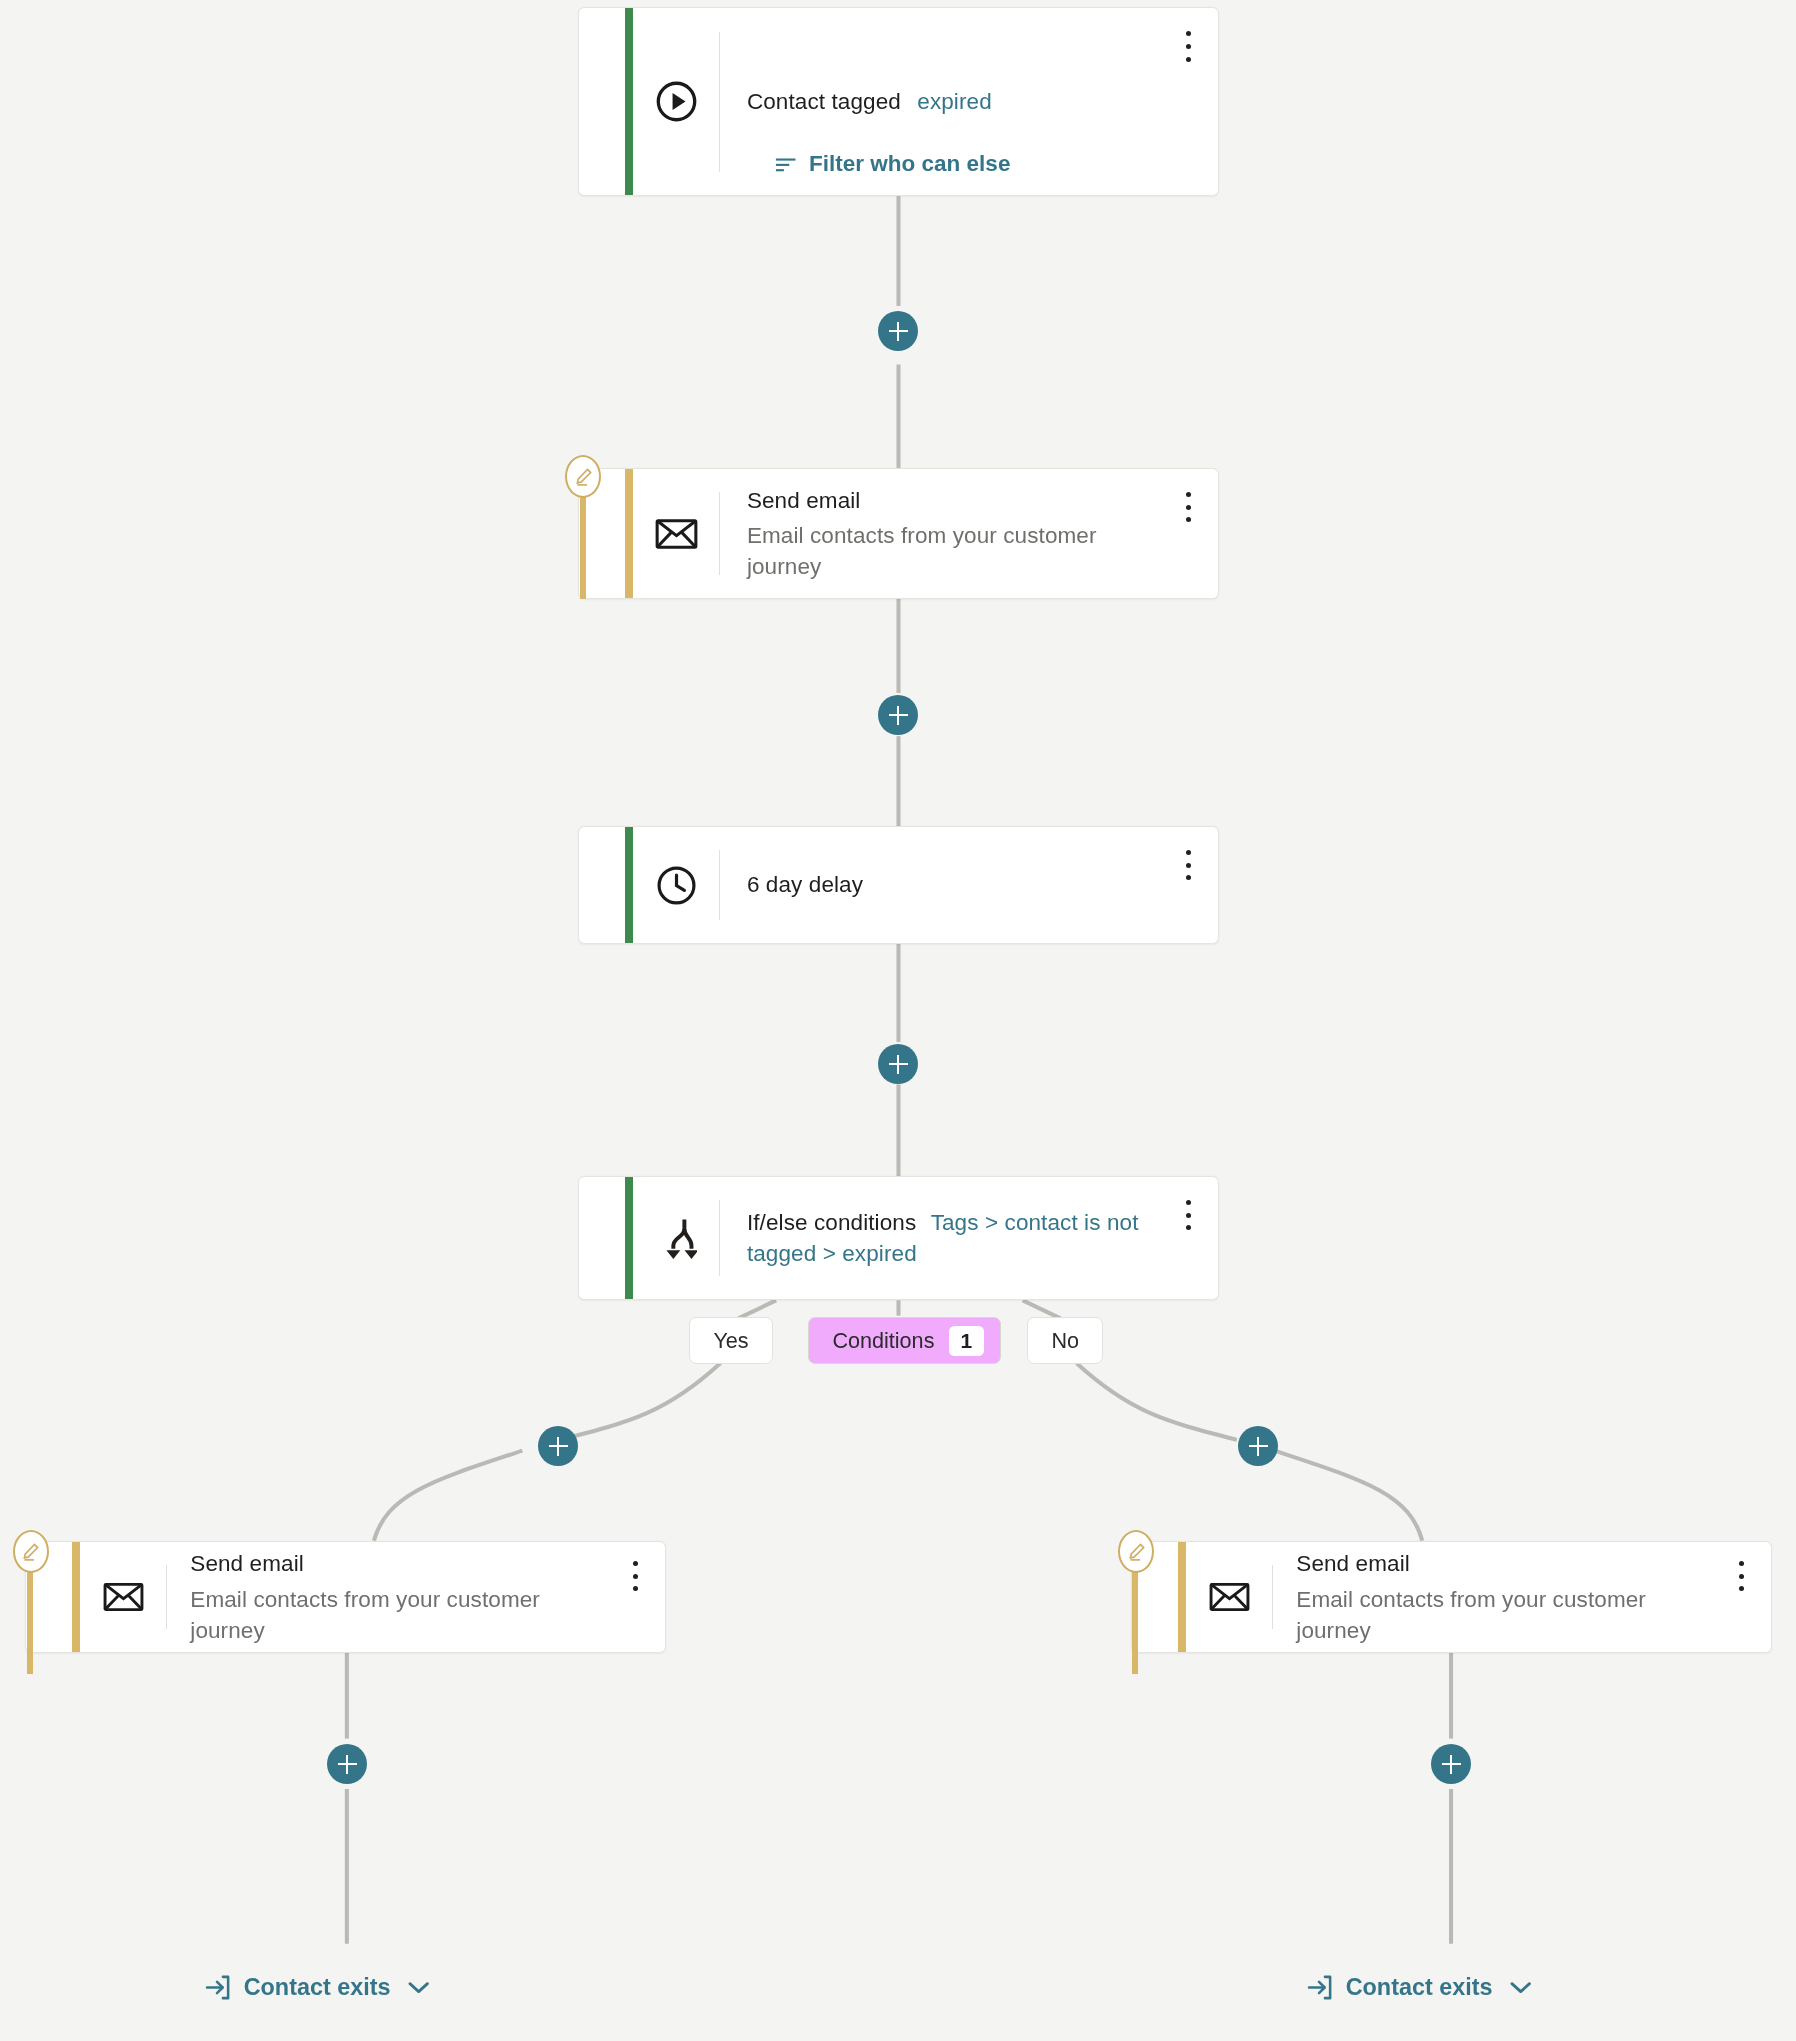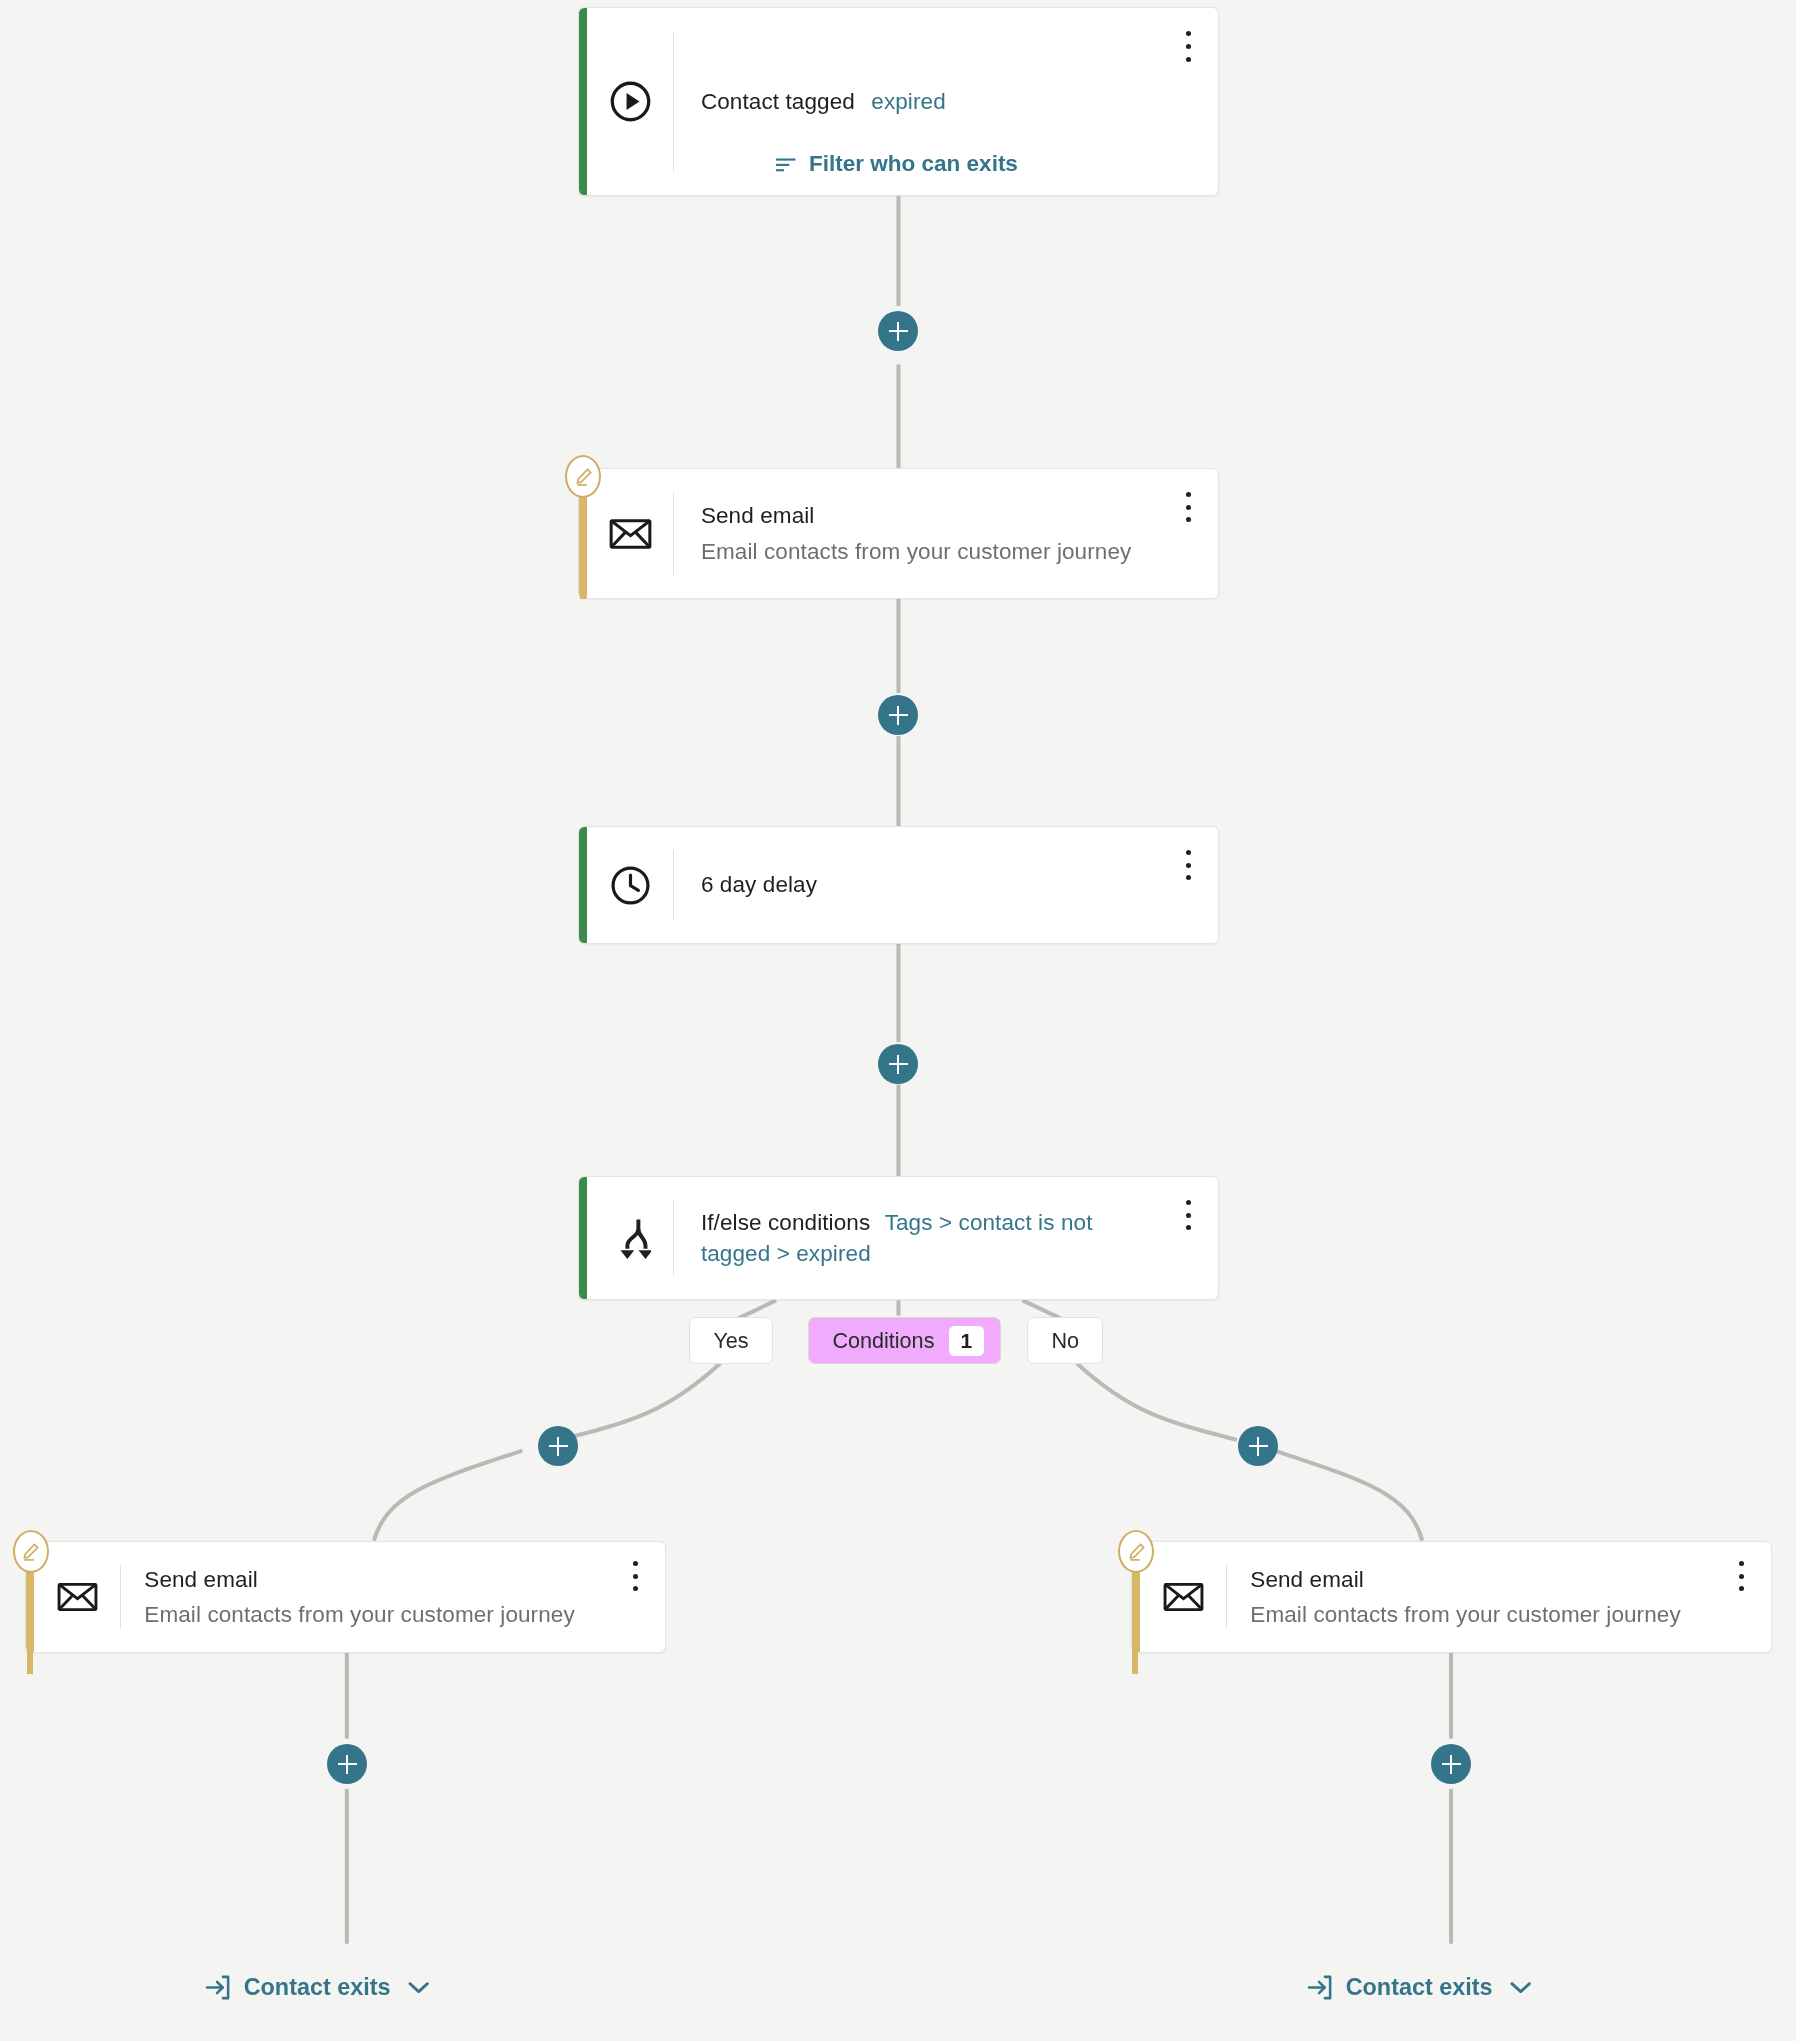--- a/index.html
+++ b/index.html
@@ -26,20 +26,21 @@
   
   .node {
     position: absolute;
     background: #ffffff;
     border: 0.9px solid #e4e4e0;
     border-radius: 6.3px;
     box-shadow: 0 0.9px 1.8px rgba(0,0,0,.05);
     display: flex;
     align-items: stretch;
     overflow: hidden;
+    padding-left: 46px;
   }
   .accent { width: 8px; flex: 0 0 8px; }
   .accent.green { background: #3e8a4d; }
   .accent.gold  { background: #d8b768; }
 
   .node-icon {
     width: 86px;
     flex: 0 0 86px;
     display: flex;
     align-items: center;
@@ -249,21 +250,21 @@
   </div>
 
   <div class="link-row filter" style="left:774px; top:151px;">
     <span style="display:flex;align-items:center;">
       <svg width="23.4" height="16" viewBox="0 0 26 18" fill="none" stroke="#35758a" stroke-width="2.4">
         <line x1="2" y1="4" x2="24" y2="4"></line>
         <line x1="2" y1="10" x2="17" y2="10"></line>
         <line x1="2" y1="16" x2="11" y2="16"></line>
       </svg>
     </span>
-    <span>Filter who can exits</span>
+    <span>Filter who can else</span>
   </div>
 
   <div class="plus" style="left:878px; top:311px;"></div>
 
   <div class="badge-stem" style="left:580px; top:482px; height:117px;"></div>
   <div class="edit-badge" style="left:565px; top:455px;">
     <svg width="21" height="21" viewBox="0 0 24 24" fill="none" stroke="#cfae63" stroke-width="1.9">
       <path d="M16.5 3.8 L20.2 7.5 L9.2 18.5 L5 19.3 L5.9 15 Z"></path>
       <line x1="5" y1="21.6" x2="16" y2="21.6"></line>
     </svg>

